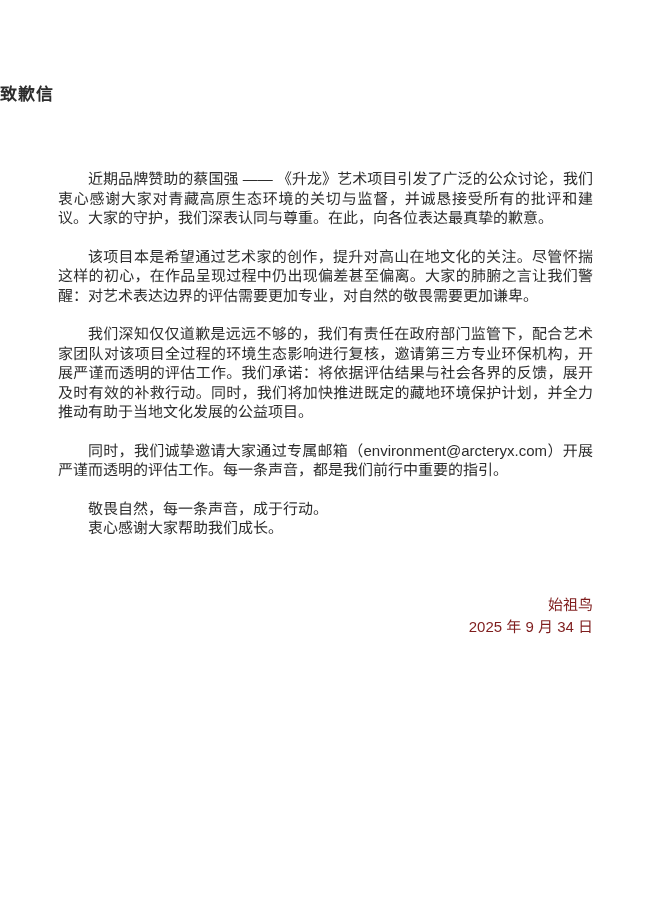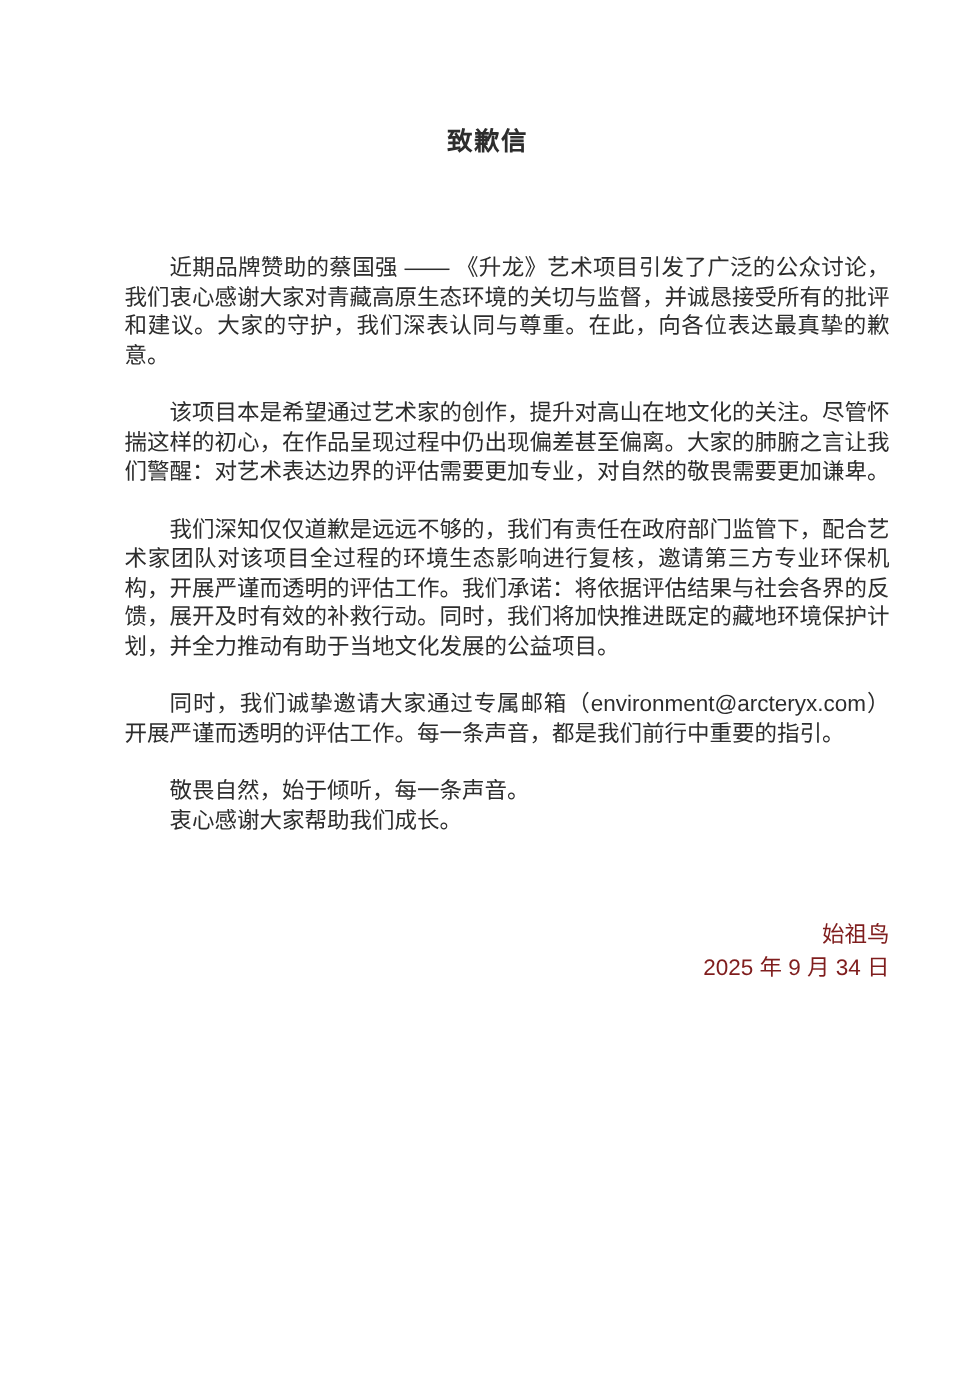--- a/index.html
+++ b/index.html
@@ -14,28 +14,27 @@
     margin: 0 auto;
     background: #ffffff;
     font-family: "Liberation Sans", "DejaVu Sans", sans-serif;
     color: #2d2d2d;
     overflow: hidden;
     box-sizing: border-box;
   }
   .letter-title {
     margin: 0;
     padding-top: 80px;
-    text-align: center;
     font-size: 17px;
     font-weight: 700;
     letter-spacing: 1px;
     color: #2d2d2d;
   }
   .letter-body {
-    margin: 64px 57px 0 83px;
+    margin: 64px 57px 0 58px;
   }
   .letter-body p {
     margin: 0 0 19px 0;
     font-size: 15px;
     line-height: 19.5px;
     text-align: justify;
     text-indent: 2em;
     color: #2d2d2d;
     word-break: break-all;
   }
@@ -60,21 +59,21 @@
 
   <h1 class="letter-title">致歉信</h1>
 
   <div class="letter-body">
     <p>近期品牌赞助的蔡国强 —— 《升龙》艺术项目引发了广泛的公众讨论，我们衷心感谢大家对青藏高原生态环境的关切与监督，并诚恳接受所有的批评和建议。大家的守护，我们深表认同与尊重。在此，向各位表达最真挚的歉意。</p>
     <p>该项目本是希望通过艺术家的创作，提升对高山在地文化的关注。尽管怀揣这样的初心，在作品呈现过程中仍出现偏差甚至偏离。大家的肺腑之言让我们警醒：对艺术表达边界的评估需要更加专业，对自然的敬畏需要更加谦卑。</p>
     <p>我们深知仅仅道歉是远远不够的，我们有责任在政府部门监管下，配合艺术家团队对该项目全过程的环境生态影响进行复核，邀请第三方专业环保机构，开展严谨而透明的评估工作。我们承诺：将依据评估结果与社会各界的反馈，展开及时有效的补救行动。同时，我们将加快推进既定的藏地环境保护计划，并全力推动有助于当地文化发展的公益项目。</p>
     <p>同时，我们诚挚邀请大家通过专属邮箱（environment@arcteryx.com）开展严谨而透明的评估工作。每一条声音，都是我们前行中重要的指引。</p>
 
     <div class="closing-block">
-      <p>敬畏自然，始于倾听，每一条声音。</p>
+      <p>敬畏自然，每一条声音，成于行动。</p>
       <p>衷心感谢大家帮助我们成长。</p>
     </div>
   </div>
 
   <div class="signature-block">
     <div>始祖鸟</div>
     <div>2025 年 9 月 34 日</div>
   </div>
 
 </div>

